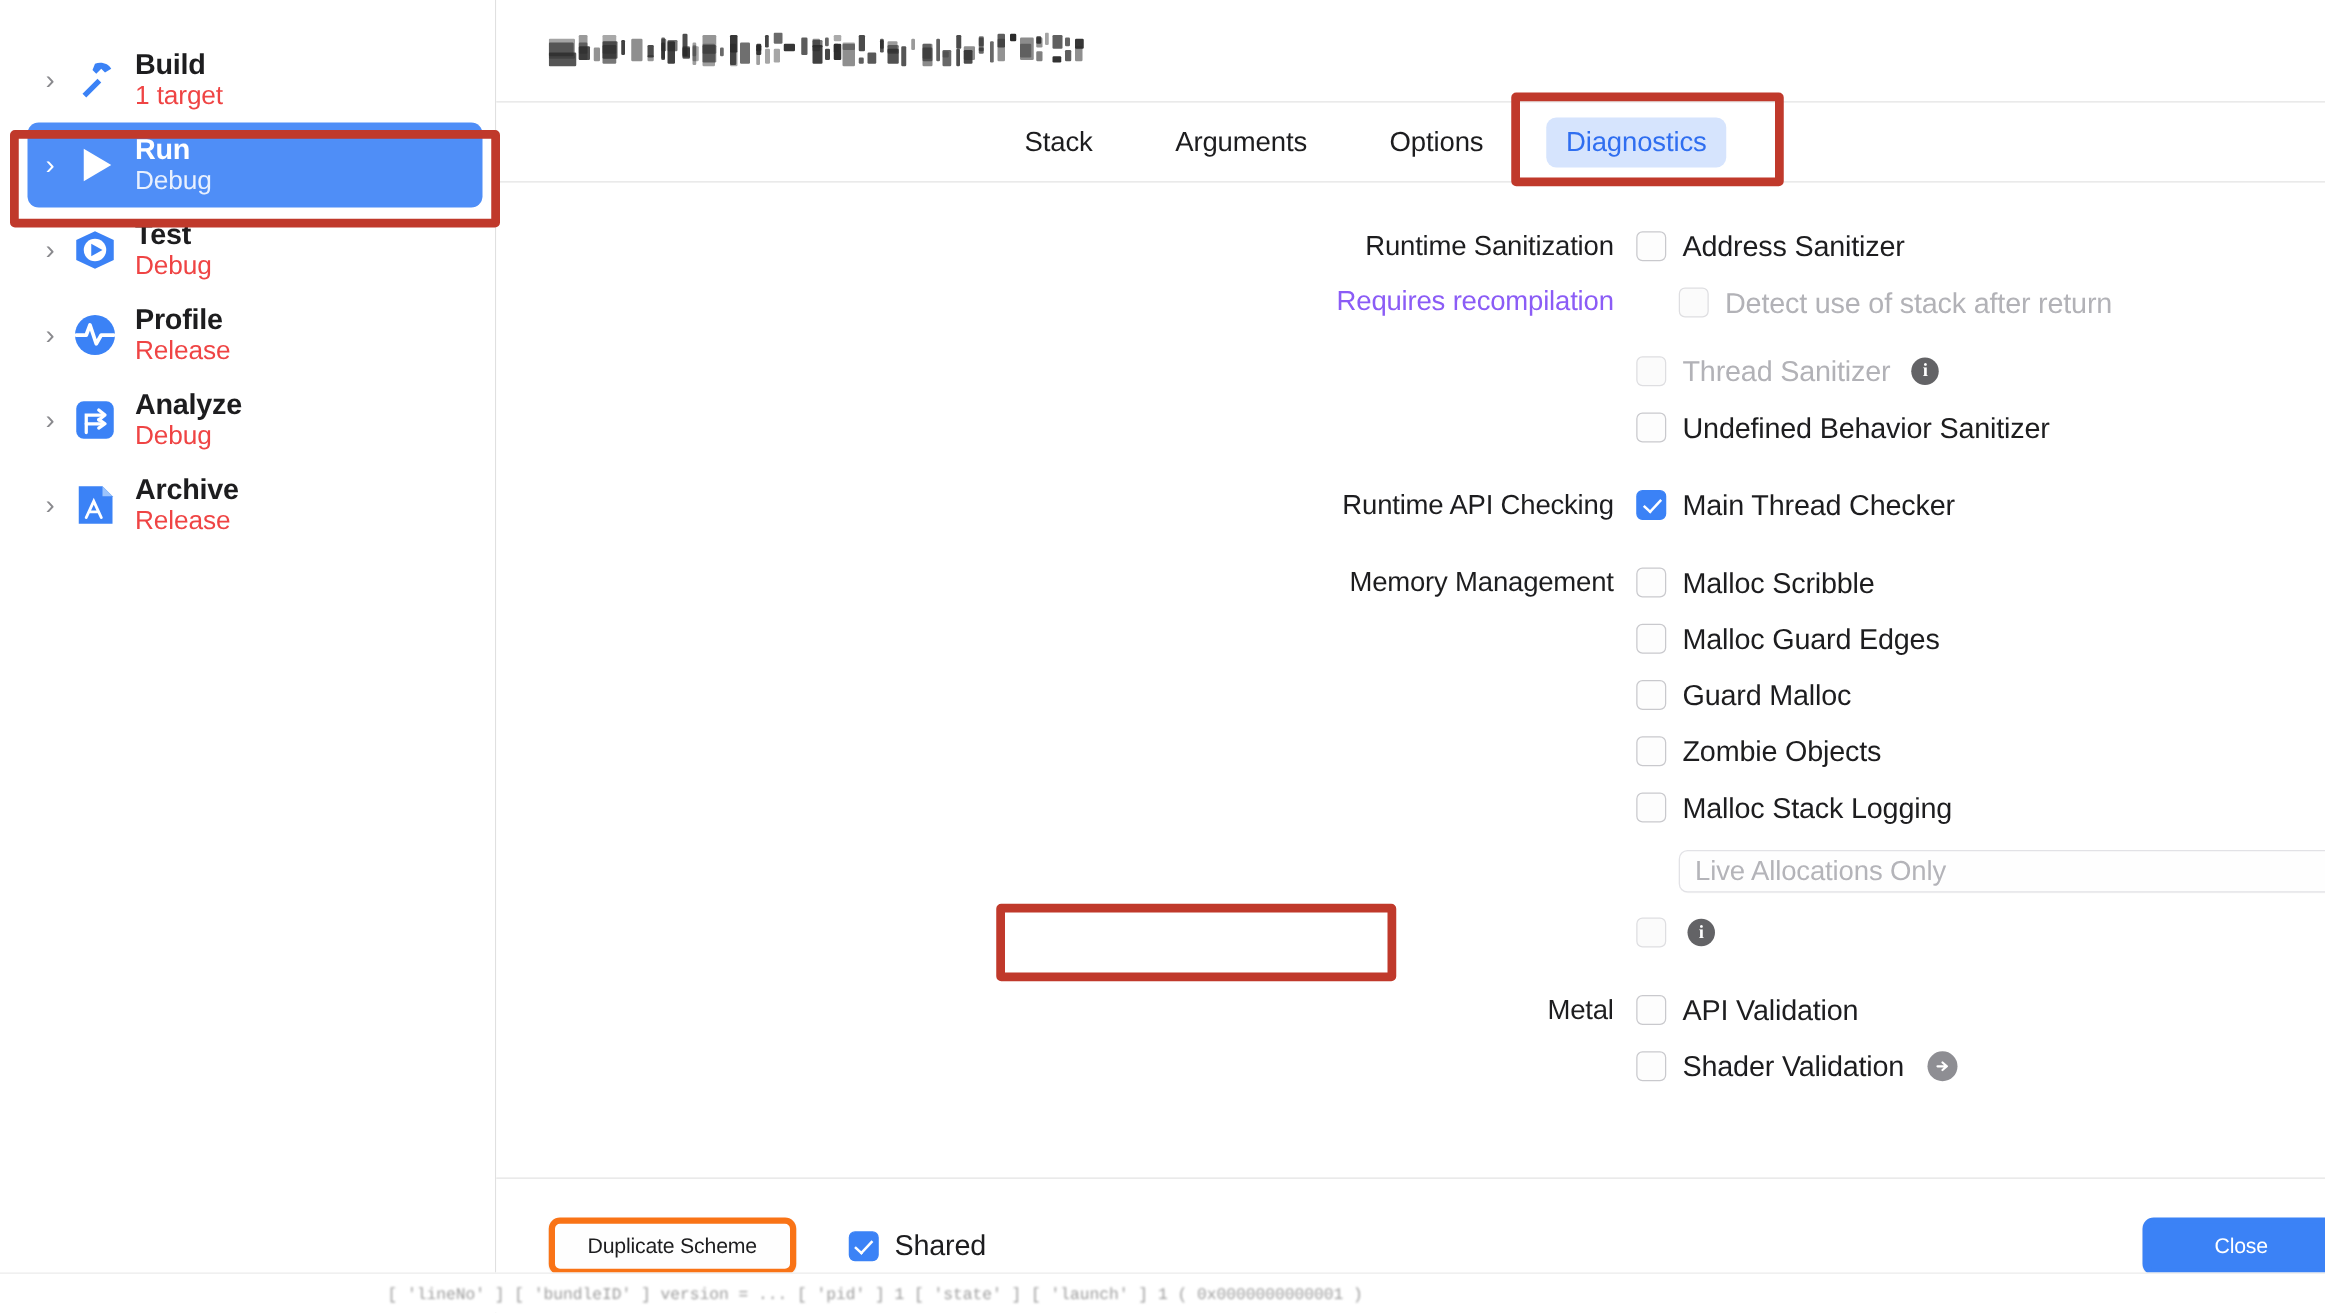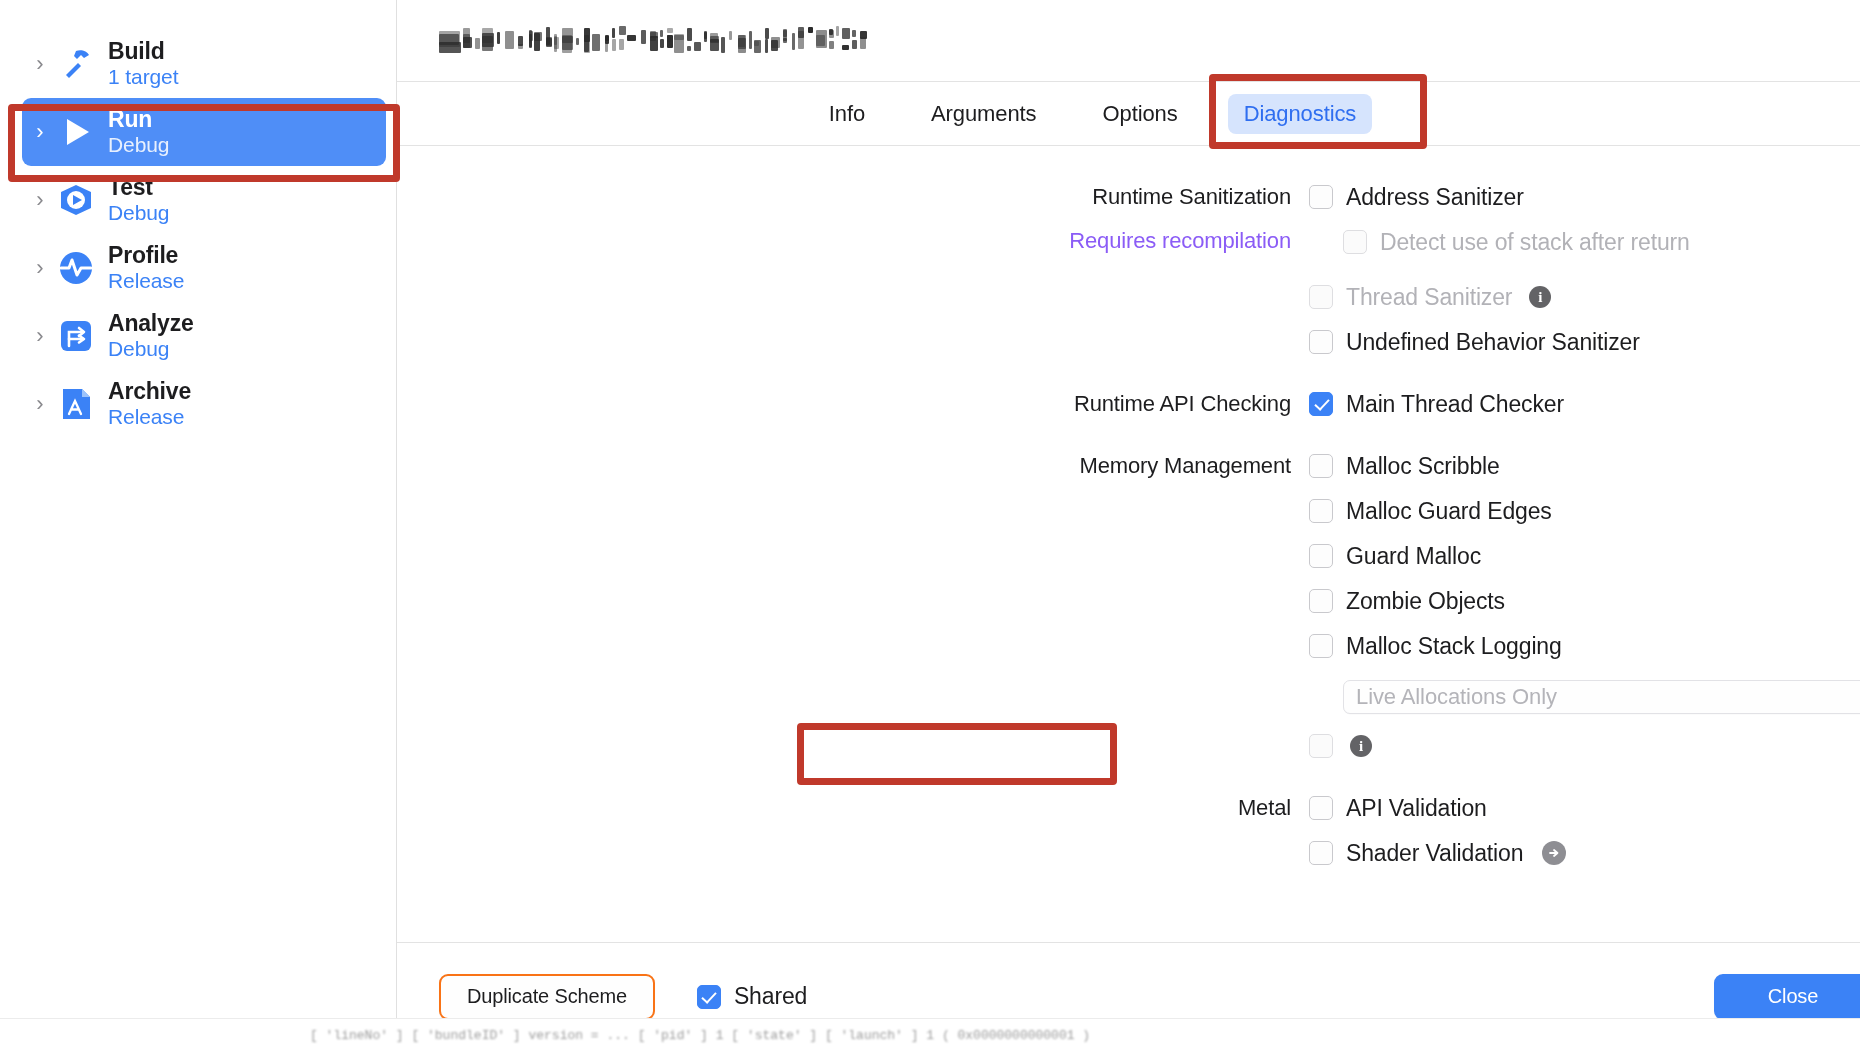--- a/index.html
+++ b/index.html
@@ -52,21 +52,21 @@
     height: 44px;
     display: flex; align-items: center; justify-content: center;
     margin-right: 10px;
   }
   .sch-text { display: flex; flex-direction: column; justify-content: center; }
   .sch-title {
     font-size: 23px; font-weight: bold; color: #1d1d1f;
     line-height: 1.12; letter-spacing: -0.2px;
   }
   .sch-sub {
-    font-size: 21px; color: #3b82f6; line-height: 1.15;
+    font-size: 21px; color: #ef4444; line-height: 1.15;
     letter-spacing: -0.1px;
   }
   .scheme-row.selected .sch-title { color: #ffffff; }
   .scheme-row.selected .sch-sub { color: #e8f0fe; }
 
   
   .main {
     position: relative;
     flex: 1 1 auto;
     height: 1050px;
@@ -227,24 +227,24 @@
     height: 108px;
     border-top: 1px solid #e3e3e3;
     display: flex;
     align-items: center;
     padding: 0 46px 0 42px;
     gap: 22px;
   }
   .btn {
     height: 46px;
     padding: 16px 26px;
-    border: 2px solid #f97316;
+    border: 5px solid #f97316;
     border-radius: 9px;
     background: #fefefe;
-    font-size: 20px;
+    font-size: 17px;
     color: #1d1d1f;
     letter-spacing: -0.15px;
     display: inline-flex;
     align-items: center;
     justify-content: center;
     box-shadow: 0 0.5px 1px rgba(0,0,0,0.05);
     white-space: nowrap;
   }
   .btn.primary {
     background: #3b82f6;
@@ -482,21 +482,21 @@
           <span style="left: 403px; top: 2px; width: 8px; height: 11px; opacity: 0.75;"></span>
           <span style="left: 403px; top: 19px; width: 7px; height: 5px; opacity: 0.97;"></span>
           <span style="left: 413px; top: 4px; width: 4px; height: 7px; opacity: 0.73;"></span>
           <span style="left: 413px; top: 14px; width: 5px; height: 9px; opacity: 0.76;"></span>
           <span style="left: 421px; top: 11px; width: 6px; height: 12px; opacity: 0.53;"></span>
           <span style="left: 421px; top: 5px; width: 7px; height: 8px; opacity: 0.95;"></span>
         </div>
     </div>
 
     <div class="tabbar">
-      <div class="tab">Info</div>
+      <div class="tab">Stack</div>
       <div class="tab">Arguments</div>
       <div class="tab">Options</div>
       <div class="tab active">Diagnostics</div>
     </div>
 
     <div class="content">
 
       <div class="row">
         <div class="row-label">Runtime Sanitization</div>
         <div class="row-ctrl">

